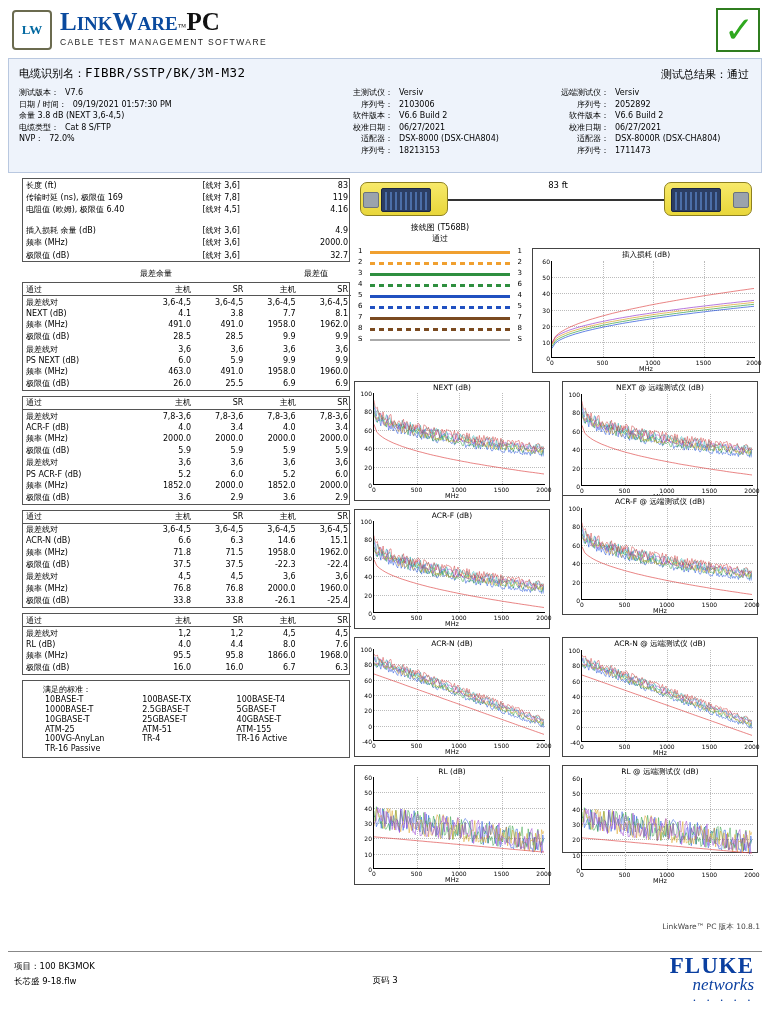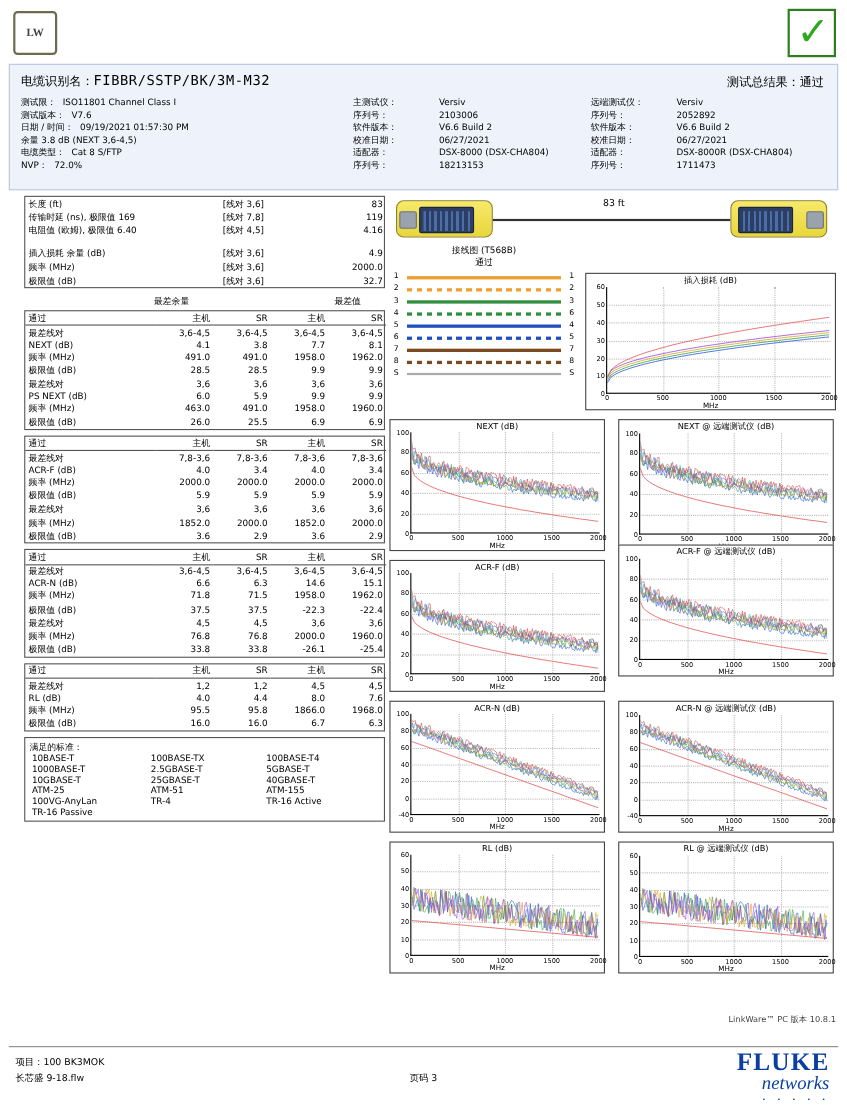--- a/index.html
+++ b/index.html
@@ -16,21 +16,21 @@
   .page { position: relative; width: 770px; height: 1015px; }
 
   
   .header {
     position: absolute; left: 8px; top: 6px; width: 754px; height: 48px;
   }
   .logo-box {
     position: absolute; left: 4px; top: 4px; width: 40px; height: 40px;
     border: 2px solid #6b6b4f; border-radius: 4px;
     display: flex; align-items: center; justify-content: center;
-    font-weight: bold; font-size: 10px; color: #404040;
+    font-weight: bold; font-size: 13px; color: #0369a1;
     font-family: "Liberation Serif", serif;
   }
   .logo-text {
     position: absolute; left: 52px; top: 2px;
   }
   .lw-main {
     font-family: "Liberation Serif", serif;
     font-size: 25px; letter-spacing: 0px; color: #1a1a1a;
   }
   .lw-main .blue { color: #0a4a9e; font-weight: bold;}
@@ -44,21 +44,21 @@
     border: 2px solid #2f7d1f; background: #ffffff;
   }
   .pass-box .check {
     position: absolute; left: 6px; top: -2px; font-size: 36px; color: #2fa81f;
     line-height: 44px; font-weight: bold;
   }
 
   
   .info {
     position: absolute; left: 8px; top: 58px; width: 754px; height: 115px;
-    background: #eef3fb; border: 1px solid #b9c8e0;
+    background: #eef3fb; border: 1px solid #b9c8e0; text-align: right;
   }
   .cable-id-row { position: absolute; left: 10px; top: 6px; }
   .cable-id-label { font-size: 11px; }
   .cable-id-value {
     font-family: "DejaVu Sans Mono", monospace; font-size: 12.5px; letter-spacing: .5px;
   }
   .overall-label { position: absolute; right: 12px; top: 8px; font-size: 11px; }
 
   .info-col { position: absolute; font-size: 8px; line-height: 11.6px; }
   .info-col.c1 { left: 10px; top: 28px; width: 300px; }
@@ -82,21 +82,21 @@
   .w-val { text-align: right; }
 
   
   table.q { border-collapse: collapse; width: 328px; font-size: 8px; }
   table.q td { padding: 0.6px 3px; }
   table.q td.lbl { width: 118px; }
   table.q td.n { text-align: right; width: 52px; }
   .dbl-line { border-bottom: 1px solid #555; }
 
   
-  .std { border: 1px solid #555; width: 328px; font-size: 8px; padding: 3px 4px; }
+  .std { border: 1px solid #555; width: 328px; font-size: 8px; padding: 3px 20px; }
   .std table { border-collapse: collapse; width: 100%; }
   .std td { padding: 0.4px 2px; }
 
   
   .right { position: absolute; left: 346px; top: 0px; width: 408px; }
 
   .link-diagram { position: relative; height: 58px; }
   .tester {
     position: absolute; top: 4px; width: 88px; height: 34px;
     background: linear-gradient(#f7e96a,#e8d63a);
@@ -162,38 +162,40 @@
 </style>
 </head>
 <body>
 
 <div class="page">
 
   <div class="header">
     <div class="logo-box">
       <span>LW</span>
     </div>
+    <div class="logo-text">
+      <div class="lw-main">
+        <span class="blue">L</span><span class="blue" style="font-size:19px">INK</span><span class="blue">W</span><span class="blue" style="font-size:19px">ARE</span><span style="font-size:9px">™</span><span class="blk">PC</span>
+      </div>
+      <div class="lw-sub">CABLE TEST MANAGEMENT SOFTWARE</div>
+    </div>
     <div class="pass-box">
       <div class="check">✓</div>
     </div>
   </div>
 
   <div class="info">
     <div class="cable-id-row">
       <span class="cable-id-label">电缆识别名：</span><span class="cable-id-value">FIBBR/SSTP/BK/3M-M32</span>
     </div>
     <div class="overall-label">
       <span>测试总结果：</span><span>通过</span>
     </div>
 
     <div class="info-col c1">
-      <div class="kv">
-          <span class="k">测试限：</span>
-          <span class="v">ISO11801 Channel Class I</span>
-        </div>
       <div class="kv">
           <span class="k">测试版本：</span>
           <span class="v">V7.6</span>
         </div>
       <div class="kv">
           <span class="k">日期 / 时间：</span>
           <span class="v">09/19/2021  01:57:30 PM</span>
         </div>
       <div class="kv">
           <span class="k">余量 3.8 dB (NEXT 3,6-4,5)</span>
@@ -420,20 +422,27 @@
                 <td class="n">5.9</td>
                 <td class="n">5.9</td>
                 <td class="n">5.9</td>
               </tr>
           <tr>
                 <td class="lbl">最差线对</td>
                 <td class="n">3,6</td>
                 <td class="n">3,6</td>
                 <td class="n">3,6</td>
                 <td class="n">3,6</td>
+              </tr>
+          <tr>
+                <td class="lbl">PS ACR-F (dB)</td>
+                <td class="n">5.2</td>
+                <td class="n">6.0</td>
+                <td class="n">5.2</td>
+                <td class="n">6.0</td>
               </tr>
           <tr>
                 <td class="lbl">频率 (MHz)</td>
                 <td class="n">1852.0</td>
                 <td class="n">2000.0</td>
                 <td class="n">1852.0</td>
                 <td class="n">2000.0</td>
               </tr>
           <tr>
                 <td class="lbl">极限值 (dB)</td>
@@ -924,21 +933,21 @@
                 <svg class="trace" width="170" height="92">
                   <path d="M0.0 40.1L1.2 38.6L2.4 49.7L3.6 46.7L4.9 42.0L6.1 40.6L7.3 51.3L8.5 31.8L9.7 39.1L10.9 43.6L12.1 46.9L13.4 34.9L14.6 38.1L15.8 52.5L17.0 42.4L18.2 49.0L19.4 38.5L20.6 51.2L21.9 41.5L23.1 43.5L24.3 51.3L25.5 54.6L26.7 32.9L27.9 32.4L29.1 53.4L30.4 45.6L31.6 33.2L32.8 52.2L34.0 46.8L35.2 43.7L36.4 40.9L37.6 50.7L38.9 53.6L40.1 33.7L41.3 47.2L42.5 52.6L43.7 45.0L44.9 50.5L46.1 55.0L47.4 40.0L48.6 50.5L49.8 50.7L51.0 57.5L52.2 36.9L53.4 54.0L54.6 38.3L55.9 48.6L57.1 54.6L58.3 45.8L59.5 50.9L60.7 42.3L61.9 45.1L63.1 57.9L64.4 55.9L65.6 50.5L66.8 59.6L68.0 60.8L69.2 52.0L70.4 45.6L71.6 46.6L72.9 39.2L74.1 54.9L75.3 52.2L76.5 51.0L77.7 52.6L78.9 43.0L80.1 52.6L81.4 53.1L82.6 57.6L83.8 58.4L85.0 46.2L86.2 61.3L87.4 58.1L88.6 46.1L89.9 44.0L91.1 41.5L92.3 42.7L93.5 44.5L94.7 47.5L95.9 50.3L97.1 52.5L98.4 65.7L99.6 58.6L100.8 57.9L102.0 61.6L103.2 57.4L104.4 50.4L105.6 49.3L106.9 61.0L108.1 44.3L109.3 67.7L110.5 59.3L111.7 53.9L112.9 57.6L114.1 66.4L115.4 44.5L116.6 57.8L117.8 47.7L119.0 54.9L120.2 58.0L121.4 66.6L122.6 50.4L123.9 48.0L125.1 63.7L126.3 69.8L127.5 66.7L128.7 53.4L129.9 53.8L131.1 54.9L132.4 49.9L133.6 65.8L134.8 51.2L136.0 67.6L137.2 71.0L138.4 70.1L139.6 71.8L140.9 59.3L142.1 52.3L143.3 52.1L144.5 69.4L145.7 61.0L146.9 72.1L148.1 66.7L149.4 61.7L150.6 72.3L151.8 65.3L153.0 68.6L154.2 67.1L155.4 55.2L156.6 71.4L157.9 70.9L159.1 75.1L160.3 60.0L161.5 73.3L162.7 65.7L163.9 73.1L165.1 64.2L166.4 66.0L167.6 76.1L168.8 57.9L170.0 65.6" fill="none" stroke="#1f4fd8" stroke-width="0.5"></path>
                   <path d="M0.0 34.0L1.2 44.0L2.4 29.7L3.6 35.1L4.9 37.2L6.1 46.4L7.3 44.4L8.5 51.5L9.7 31.9L10.9 51.7L12.1 52.2L13.4 49.5L14.6 46.8L15.8 53.7L17.0 39.9L18.2 44.0L19.4 45.7L20.6 41.9L21.9 33.1L23.1 42.5L24.3 45.3L25.5 52.9L26.7 33.9L27.9 39.9L29.1 44.1L30.4 34.3L31.6 40.1L32.8 45.6L34.0 33.3L35.2 35.5L36.4 47.2L37.6 45.4L38.9 40.5L40.1 38.6L41.3 35.6L42.5 44.9L43.7 34.2L44.9 43.0L46.1 38.4L47.4 48.2L48.6 57.3L49.8 35.5L51.0 45.9L52.2 43.7L53.4 50.2L54.6 41.6L55.9 41.0L57.1 48.0L58.3 49.7L59.5 39.1L60.7 43.2L61.9 59.8L63.1 52.2L64.4 50.0L65.6 37.3L66.8 45.6L68.0 58.2L69.2 45.5L70.4 58.2L71.6 57.6L72.9 49.7L74.1 55.1L75.3 62.5L76.5 39.6L77.7 50.7L78.9 62.7L80.1 54.2L81.4 59.4L82.6 47.9L83.8 58.5L85.0 46.2L86.2 57.1L87.4 42.5L88.6 50.2L89.9 55.4L91.1 44.9L92.3 61.1L93.5 57.2L94.7 55.6L95.9 44.0L97.1 52.2L98.4 64.2L99.6 62.5L100.8 54.8L102.0 60.7L103.2 57.2L104.4 54.7L105.6 59.3L106.9 66.9L108.1 66.2L109.3 49.7L110.5 56.9L111.7 54.7L112.9 46.3L114.1 66.0L115.4 58.8L116.6 63.5L117.8 59.6L119.0 68.5L120.2 66.4L121.4 51.8L122.6 49.0L123.9 69.3L125.1 57.0L126.3 63.5L127.5 62.1L128.7 65.0L129.9 52.9L131.1 59.0L132.4 65.6L133.6 56.0L134.8 49.8L136.0 48.5L137.2 62.6L138.4 48.9L139.6 52.6L140.9 62.4L142.1 70.5L143.3 67.6L144.5 69.7L145.7 55.4L146.9 58.9L148.1 49.8L149.4 66.9L150.6 65.2L151.8 66.2L153.0 70.3L154.2 51.8L155.4 59.4L156.6 55.4L157.9 57.6L159.1 68.3L160.3 60.9L161.5 72.2L162.7 58.2L163.9 52.2L165.1 61.0L166.4 68.0L167.6 68.1L168.8 62.8L170.0 62.8" fill="none" stroke="#2f9e3f" stroke-width="0.5"></path>
                   <path d="M0.0 49.1L1.2 42.7L2.4 32.2L3.6 34.4L4.9 39.9L6.1 40.1L7.3 38.2L8.5 43.9L9.7 51.4L10.9 50.2L12.1 44.6L13.4 31.4L14.6 35.7L15.8 31.7L17.0 43.5L18.2 33.6L19.4 44.1L20.6 53.0L21.9 33.5L23.1 47.0L24.3 49.6L25.5 49.8L26.7 54.7L27.9 47.5L29.1 47.8L30.4 32.5L31.6 36.7L32.8 41.8L34.0 43.8L35.2 55.9L36.4 46.0L37.6 53.7L38.9 45.9L40.1 50.3L41.3 52.1L42.5 45.5L43.7 44.5L44.9 53.3L46.1 44.4L47.4 42.8L48.6 47.1L49.8 57.0L51.0 59.5L52.2 47.7L53.4 48.6L54.6 59.9L55.9 45.0L57.1 57.9L58.3 58.4L59.5 53.2L60.7 50.3L61.9 44.6L63.1 37.7L64.4 40.0L65.6 57.5L66.8 61.7L68.0 41.3L69.2 37.7L70.4 41.5L71.6 44.0L72.9 48.7L74.1 40.4L75.3 62.5L76.5 55.6L77.7 48.2L78.9 62.0L80.1 48.2L81.4 54.8L82.6 56.7L83.8 40.9L85.0 49.8L86.2 61.1L87.4 48.0L88.6 47.6L89.9 64.8L91.1 59.3L92.3 62.5L93.5 57.6L94.7 64.4L95.9 59.7L97.1 54.0L98.4 53.3L99.6 53.5L100.8 43.5L102.0 64.7L103.2 58.4L104.4 65.2L105.6 63.8L106.9 63.9L108.1 59.7L109.3 65.1L110.5 60.0L111.7 65.8L112.9 58.3L114.1 60.9L115.4 48.7L116.6 57.7L117.8 56.5L119.0 47.5L120.2 53.0L121.4 60.9L122.6 51.7L123.9 58.6L125.1 64.0L126.3 51.2L127.5 64.3L128.7 55.6L129.9 60.3L131.1 59.8L132.4 50.0L133.6 68.8L134.8 59.4L136.0 61.5L137.2 66.4L138.4 53.0L139.6 55.3L140.9 67.5L142.1 54.8L143.3 70.3L144.5 61.9L145.7 54.6L146.9 71.7L148.1 63.8L149.4 66.7L150.6 73.9L151.8 63.0L153.0 56.4L154.2 66.5L155.4 73.9L156.6 62.5L157.9 64.0L159.1 61.6L160.3 74.9L161.5 56.2L162.7 65.1L163.9 58.6L165.1 57.2L166.4 74.1L167.6 52.6L168.8 56.9L170.0 53.8" fill="none" stroke="#d8a020" stroke-width="0.5"></path>
                   <path d="M0.0 46.5L1.2 44.9L2.4 43.0L3.6 30.4L4.9 35.9L6.1 31.7L7.3 43.0L8.5 44.0L9.7 34.1L10.9 49.5L12.1 34.4L13.4 40.0L14.6 39.8L15.8 45.9L17.0 39.1L18.2 52.5L19.4 44.0L20.6 45.8L21.9 53.1L23.1 42.7L24.3 49.8L25.5 55.7L26.7 32.0L27.9 40.9L29.1 50.3L30.4 50.6L31.6 33.4L32.8 51.0L34.0 39.3L35.2 41.7L36.4 47.7L37.6 36.9L38.9 55.4L40.1 54.6L41.3 57.8L42.5 40.0L43.7 37.1L44.9 42.6L46.1 58.6L47.4 58.5L48.6 54.7L49.8 52.1L51.0 35.0L52.2 59.3L53.4 59.3L54.6 54.5L55.9 46.3L57.1 45.4L58.3 57.6L59.5 54.5L60.7 49.3L61.9 58.8L63.1 49.1L64.4 60.7L65.6 47.8L66.8 44.5L68.0 44.9L69.2 38.8L70.4 54.8L71.6 40.8L72.9 46.3L74.1 45.5L75.3 62.6L76.5 60.0L77.7 55.4L78.9 51.1L80.1 45.1L81.4 49.6L82.6 45.1L83.8 40.5L85.0 42.5L86.2 59.0L87.4 60.4L88.6 48.4L89.9 57.8L91.1 45.7L92.3 57.1L93.5 56.1L94.7 59.7L95.9 58.3L97.1 43.5L98.4 43.0L99.6 66.5L100.8 58.9L102.0 59.1L103.2 46.7L104.4 43.1L105.6 48.7L106.9 62.4L108.1 59.3L109.3 50.6L110.5 54.4L111.7 48.3L112.9 54.7L114.1 61.4L115.4 48.9L116.6 50.6L117.8 48.6L119.0 51.0L120.2 52.6L121.4 55.1L122.6 68.8L123.9 50.7L125.1 45.9L126.3 67.5L127.5 59.0L128.7 59.9L129.9 61.6L131.1 67.4L132.4 62.4L133.6 65.3L134.8 65.6L136.0 67.7L137.2 68.3L138.4 68.0L139.6 65.5L140.9 60.5L142.1 64.3L143.3 70.2L144.5 56.1L145.7 68.8L146.9 71.6L148.1 69.6L149.4 71.4L150.6 59.4L151.8 66.0L153.0 61.7L154.2 72.5L155.4 59.8L156.6 54.1L157.9 51.5L159.1 65.2L160.3 63.0L161.5 59.9L162.7 72.0L163.9 53.5L165.1 62.9L166.4 70.1L167.6 64.5L168.8 74.9L170.0 73.6" fill="none" stroke="#9a3fd0" stroke-width="0.5"></path>
                   <path d="M0.0 59.8L2.8 60.1L5.7 60.3L8.5 60.6L11.3 60.8L14.2 61.1L17.0 61.3L19.8 61.6L22.7 61.8L25.5 62.1L28.3 62.4L31.2 62.6L34.0 62.9L36.8 63.1L39.7 63.4L42.5 63.6L45.3 63.9L48.2 64.1L51.0 64.4L53.8 64.7L56.7 64.9L59.5 65.2L62.3 65.4L65.2 65.7L68.0 65.9L70.8 66.2L73.7 66.4L76.5 66.7L79.3 67.0L82.2 67.2L85.0 67.5L87.8 67.7L90.7 68.0L93.5 68.2L96.3 68.5L99.2 68.7L102.0 69.0L104.8 69.3L107.7 69.5L110.5 69.8L113.3 70.0L116.2 70.3L119.0 70.5L121.8 70.8L124.7 71.0L127.5 71.3L130.3 71.6L133.2 71.8L136.0 72.1L138.8 72.3L141.7 72.6L144.5 72.8L147.3 73.1L150.2 73.3L153.0 73.6L155.8 73.9L158.7 74.1L161.5 74.4L164.3 74.6L167.2 74.9L170.0 75.1" fill="none" stroke="#e05050" stroke-width="0.7"></path>
                 </svg>
               </div>
               <div class="xaxis-name" style="margin-top: 7px;">MHz</div>
             </div>
-            <div class="chart-cell" style="width: 196px; height: 120px; position: absolute; left: 208px; top: 529px;">
+            <div class="chart-cell" style="width: 196px; height: 88px; position: absolute; left: 208px; top: 529px;">
               <div class="chart-title">RL @ 远端测试仪 (dB)</div>
               <div class="chart-plot" style="height: 92px;">
                 <div class="ylab" style="top: -3px;">60</div>
                 <div class="ylab" style="top: 12.3333px;">50</div>
                 <div class="gridline" style="top: 15.3333px;"></div>
                 <div class="ylab" style="top: 27.6667px;">40</div>
                 <div class="gridline" style="top: 30.6667px;"></div>
                 <div class="ylab" style="top: 43px;">30</div>
                 <div class="gridline" style="top: 46px;"></div>
                 <div class="ylab" style="top: 58.3333px;">20</div>

